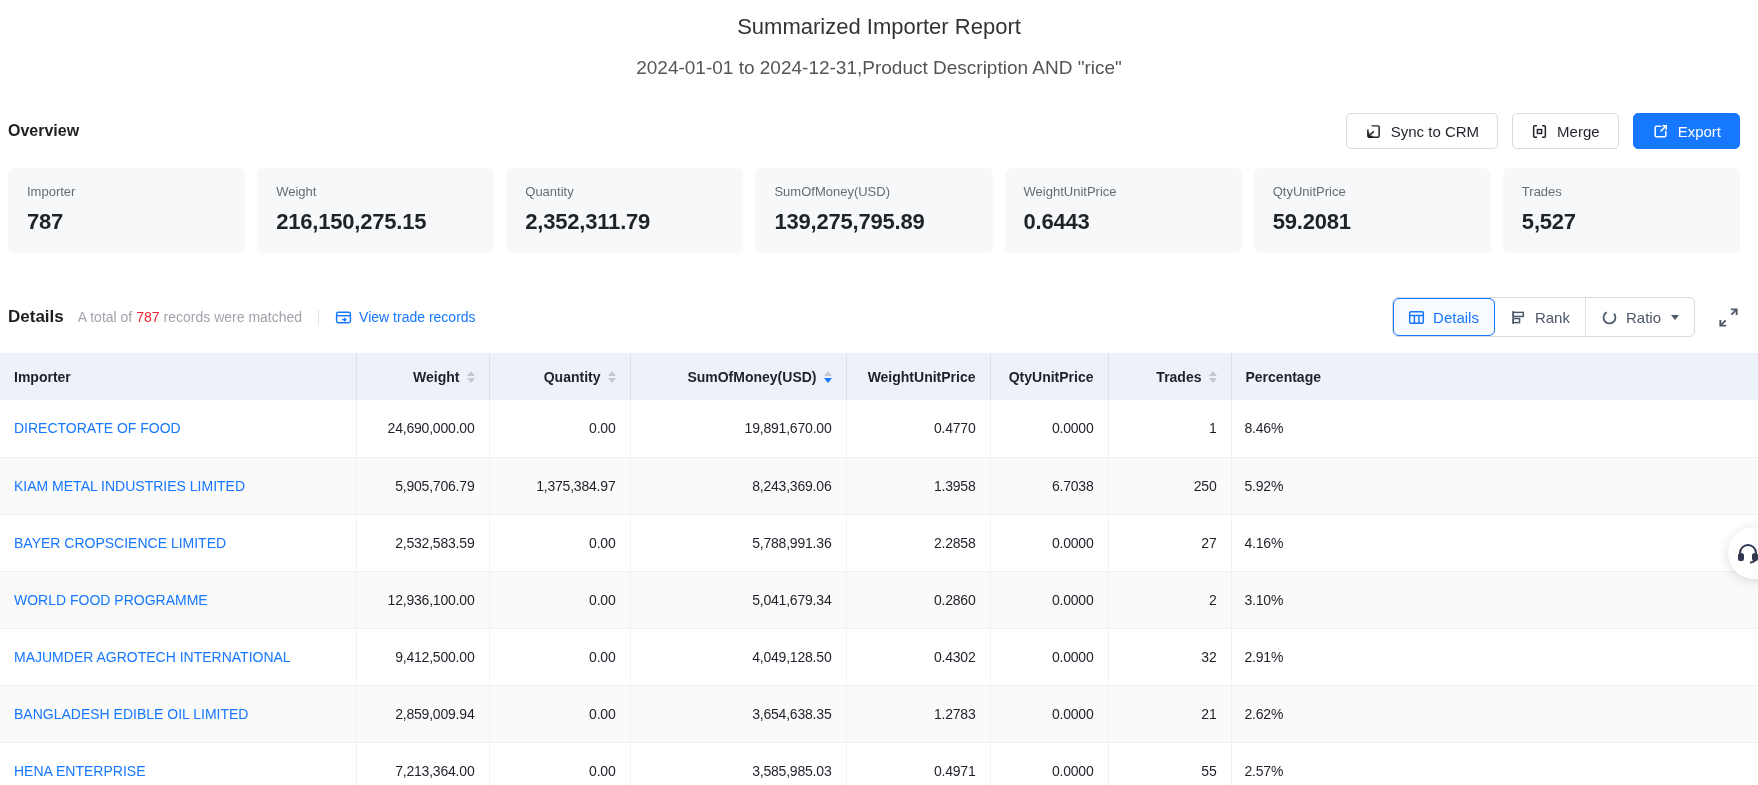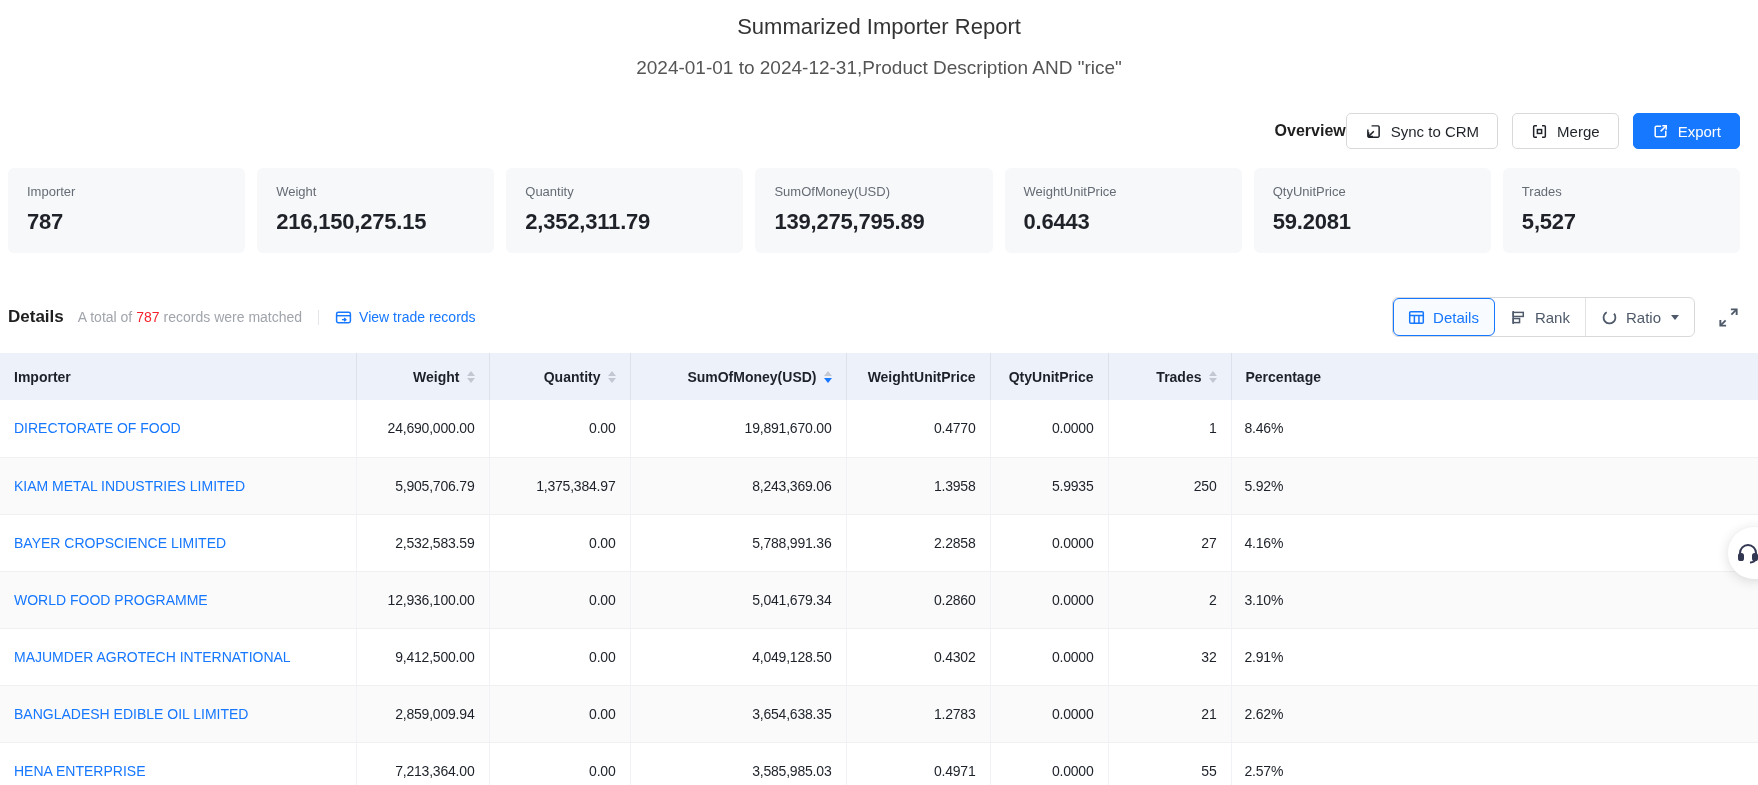--- a/index.html
+++ b/index.html
@@ -5,21 +5,21 @@
   * { box-sizing: border-box; margin: 0; padding: 0; }
   html,body { width:1758px; height:785px; overflow:hidden; }
   body {
     font-family:"Liberation Sans", sans-serif;
     background:#ffffff; color:#1f2329; position:relative;
   }
   .page-title { text-align:center; padding-top:14px; font-size:22px; color:#333333; line-height:26px; }
   .page-subtitle { text-align:center; margin-top:17px; font-size:19px; color:#555555; line-height:22px; }
 
   .overview-bar { margin-top:34px; padding:0 18px 0 8px; height:36px;
-    display:flex; align-items:center; justify-content:flex-end;margin-left:31px; }
+    display:flex; align-items:center; justify-content:space-between; }
   .section-label { font-size:16px; font-weight:700; color:#1f1f1f; }
   .actions { display:flex; gap:14px; }
   .btn { height:36px; display:inline-flex; align-items:center; gap:9px; padding:0 18px;
     background:#fff; border:1px solid #d9d9d9; border-radius:5px; font-size:15px; color:#1f2329; cursor:pointer;
     font-family:Liberation Sans, sans-serif; }
   .btn svg { flex:0 0 auto; }
   .btn-primary { background:#1677ff; border-color:#1677ff; color:#fff; }
 
   .cards { margin-top:19px; padding:0 18px 0 8px; display:flex; gap:12px; }
   .card { flex:1 1 0; height:85px; background:#f7f8fa; border-radius:6px; padding:16px 19px; }
@@ -286,21 +286,21 @@
         <td class="num">0.0000</td>
         <td class="num">1</td>
         <td class="pct">8.46%</td>
       </tr>
       <tr>
         <td><a class="importer-link">KIAM METAL INDUSTRIES LIMITED</a></td>
         <td class="num">5,905,706.79</td>
         <td class="num">1,375,384.97</td>
         <td class="num">8,243,369.06</td>
         <td class="num">1.3958</td>
-        <td class="num">5.9935</td>
+        <td class="num">6.7038</td>
         <td class="num">250</td>
         <td class="pct">5.92%</td>
       </tr>
       <tr>
         <td><a class="importer-link">BAYER CROPSCIENCE LIMITED</a></td>
         <td class="num">2,532,583.59</td>
         <td class="num">0.00</td>
         <td class="num">5,788,991.36</td>
         <td class="num">2.2858</td>
         <td class="num">0.0000</td>

